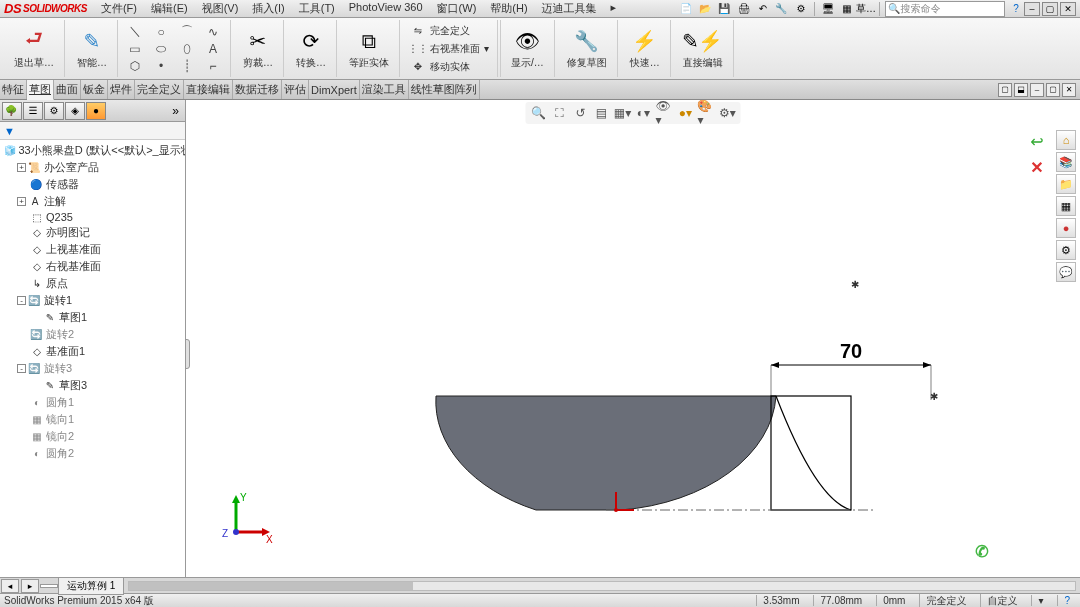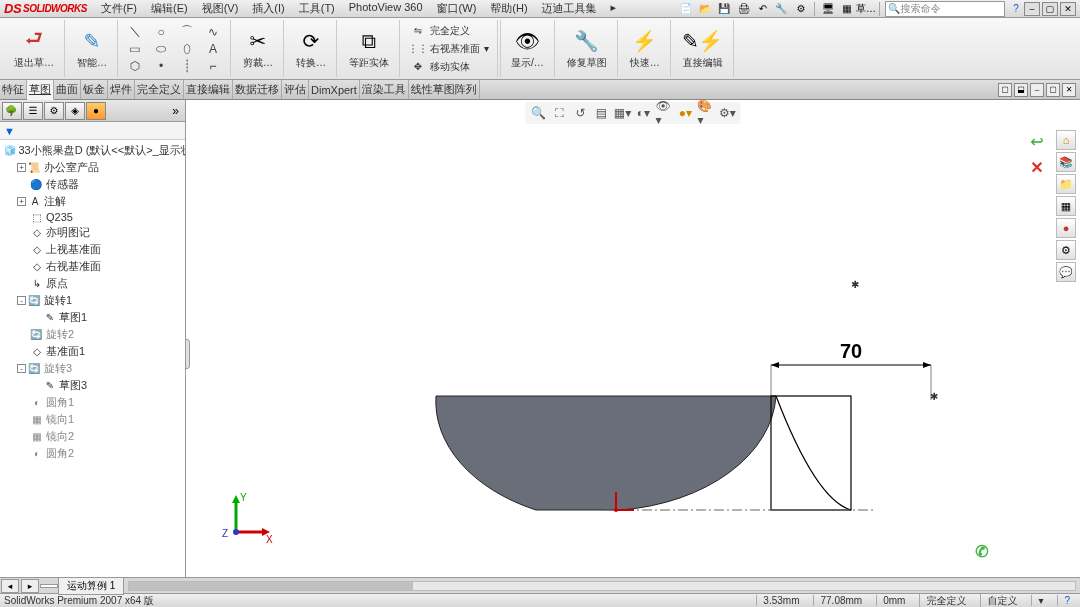--- a/index.html
+++ b/index.html
@@ -456,21 +456,21 @@
   <div class="bt-btn">◂</div>
   <div class="bt-btn">▸</div>
   <div class="bt-tab active"></div>
   <div class="bt-tab">运动算例 1</div>
   <div class="bt-scroll">
       <div class="bt-thumb"></div>
     </div>
 </div>
 
 <div class="statusbar">
-  <span>SolidWorks Premium 2007 x64 版</span>
+  <span>SolidWorks Premium 2015 x64 版</span>
   <div class="status-right">
     <span class="status-cell">3.53mm</span>
     <span class="status-cell">77.08mm</span>
     <span class="status-cell">0mm</span>
     <span class="status-cell">完全定义</span>
     <span class="status-cell">自定义</span>
     <span class="status-cell">▾</span>
     <span class="status-cell" style="color:#06c">?</span>
   </div>
 </div>

